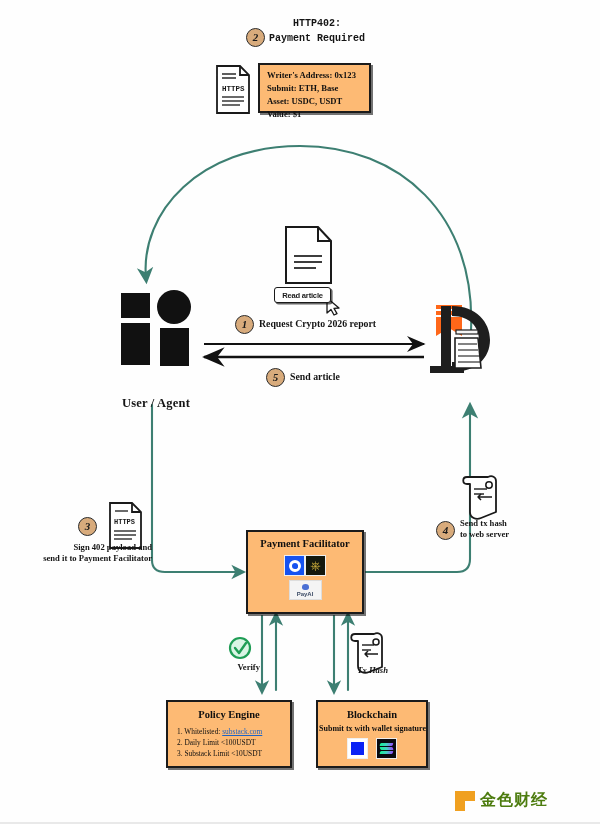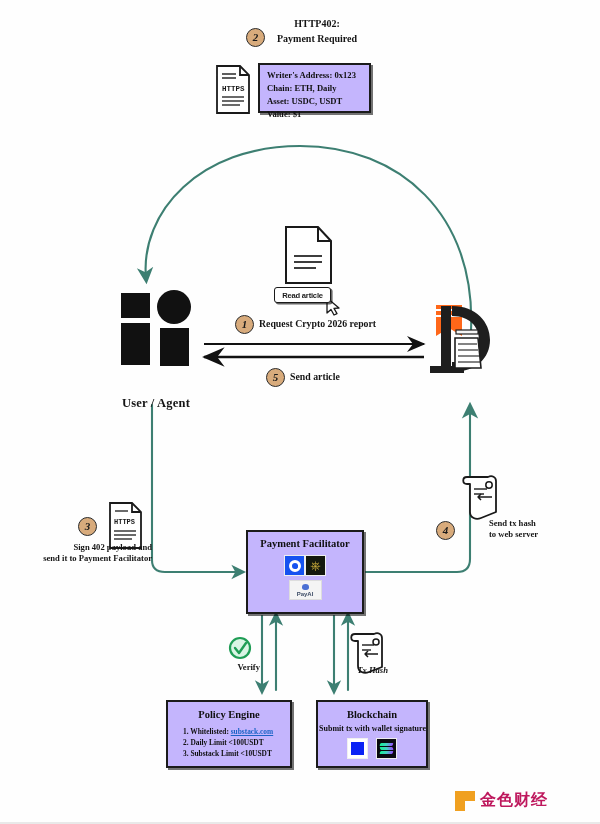--- a/index.html
+++ b/index.html
@@ -39,21 +39,21 @@
     display: flex;
     align-items: center;
     justify-content: center;
     box-sizing: border-box;
     line-height: 1;
   }
 
   
   .teal-box {
     position: absolute;
-    background: #c4b5fd;
+    background: #fdba74;
     border: 2.5px solid #1b1b1b;
     box-sizing: border-box;
     box-shadow: 2px 2px 0 rgba(0,0,0,0.55);
   }
 
   .lbl {
     position: absolute;
     color: #151515;
     font-family: "Liberation Serif", serif;
     text-align: center;
@@ -83,25 +83,25 @@
     color: #101010;
   }
   .box-sub {
     font-size: 8px;
     font-weight: bold;
     text-align: right;
     color: #101010;
   }
   .policy-list {
     font-size: 7.4px;
-    font-weight: bold;
+    font-weight: normal;
     color: #101010;
     line-height: 1.5;
     text-align: left;
-    padding-left: 15px;
+    padding-left: 9px;
   }
   .policy-list a {
     color: #1b63c6;
     text-decoration: underline;
   }
   .spec-line {
     font-size: 8.6px;
     font-weight: bold;
     color: #101010;
     line-height: 1.52;
@@ -228,21 +228,21 @@
     content: "";
     position: absolute;
     right: 0; bottom: 0;
     width: 10px; height: 10px;
     background: #fefefe;
   }
   .wm-text {
     font-family: Liberation Sans, sans-serif;
     font-size: 16px;
     font-weight: bold;
-    color: #be185d;
+    color: #4d7c0f;
     letter-spacing: 1px;
   }
   .footer-rule {
     position: absolute;
     left: 0; bottom: 0;
     width: 600px; height: 2px;
     background: #e9e9e9;
   }
 </style>
 </head>
@@ -356,28 +356,28 @@
     </g>
 
     <g>
       <circle cx="240" cy="648" r="10" fill="#d9f5e4" stroke="#1f9d55" stroke-width="2.2"></circle>
       <path d="M235,648 L239,653 L246,643" fill="none" stroke="#1f9d55" stroke-width="2.4" stroke-linecap="round" stroke-linejoin="round"></path>
     </g>
   </svg>
 
   <div class="badge" style="left:246px; top:28px;">2</div>
 
-  <div class="lbl http402" style="left:252px; top:17px; width:130px;">
+  <div class="lbl http402" style="left:252px; top:17px; width:130px;font-family:Liberation Mono, monospace;">
     <div>HTTP402:</div>
     <div>Payment Required</div>
   </div>
 
   <div class="teal-box" style="left:258px; top:63px; width:113px; height:50px;">
     <div class="spec-line" style="padding-top:4px;">Writer's Address: 0x123</div>
-    <div class="spec-line">Chain: ETH, Daily</div>
+    <div class="spec-line">Submit: ETH, Base</div>
     <div class="spec-line">Asset: USDC, USDT</div>
     <div class="spec-line">Value: $1</div>
   </div>
 
   <div class="read-btn" style="left:274px; top:287px; width:57px; height:16px;">Read article</div>
 
   <div class="badge" style="left:235px; top:315px;">1</div>
   <div class="lbl step-text" style="left:259px; top:318px;">Request Crypto 2026 report</div>
 
   <div class="badge" style="left:266px; top:368px;">5</div>
@@ -385,21 +385,21 @@
 
   <div class="lbl node-title" style="left:98px; top:395px; width:116px;">User / Agent</div>
 
   <div class="badge" style="left:78px; top:517px;">3</div>
   <div class="lbl small-note lbl-wrap" style="left:6px; top:542px; width:146px;">
     <div>Sign 402 payload and</div>
     <div>send it to Payment Facilitator</div>
   </div>
 
   <div class="badge" style="left:436px; top:521px;">4</div>
-  <div class="lbl small-note" style="left:460px; top:518px; width:74px; text-align:left;margin-left:29px;">
+  <div class="lbl small-note" style="left:460px; top:518px; width:74px; text-align:left;">
     <div>Send tx hash</div>
     <div>to web server</div>
   </div>
 
   <div class="teal-box" style="left:246px; top:530px; width:118px; height:84px;">
     <div class="box-title" style="margin-top:6px;">Payment Facilitator</div>
     <div style="display:flex; justify-content:center; gap:0; margin-top:6px;">
       <span class="chip chip-coinbase">
         <span class="ring"></span>
       </span>

